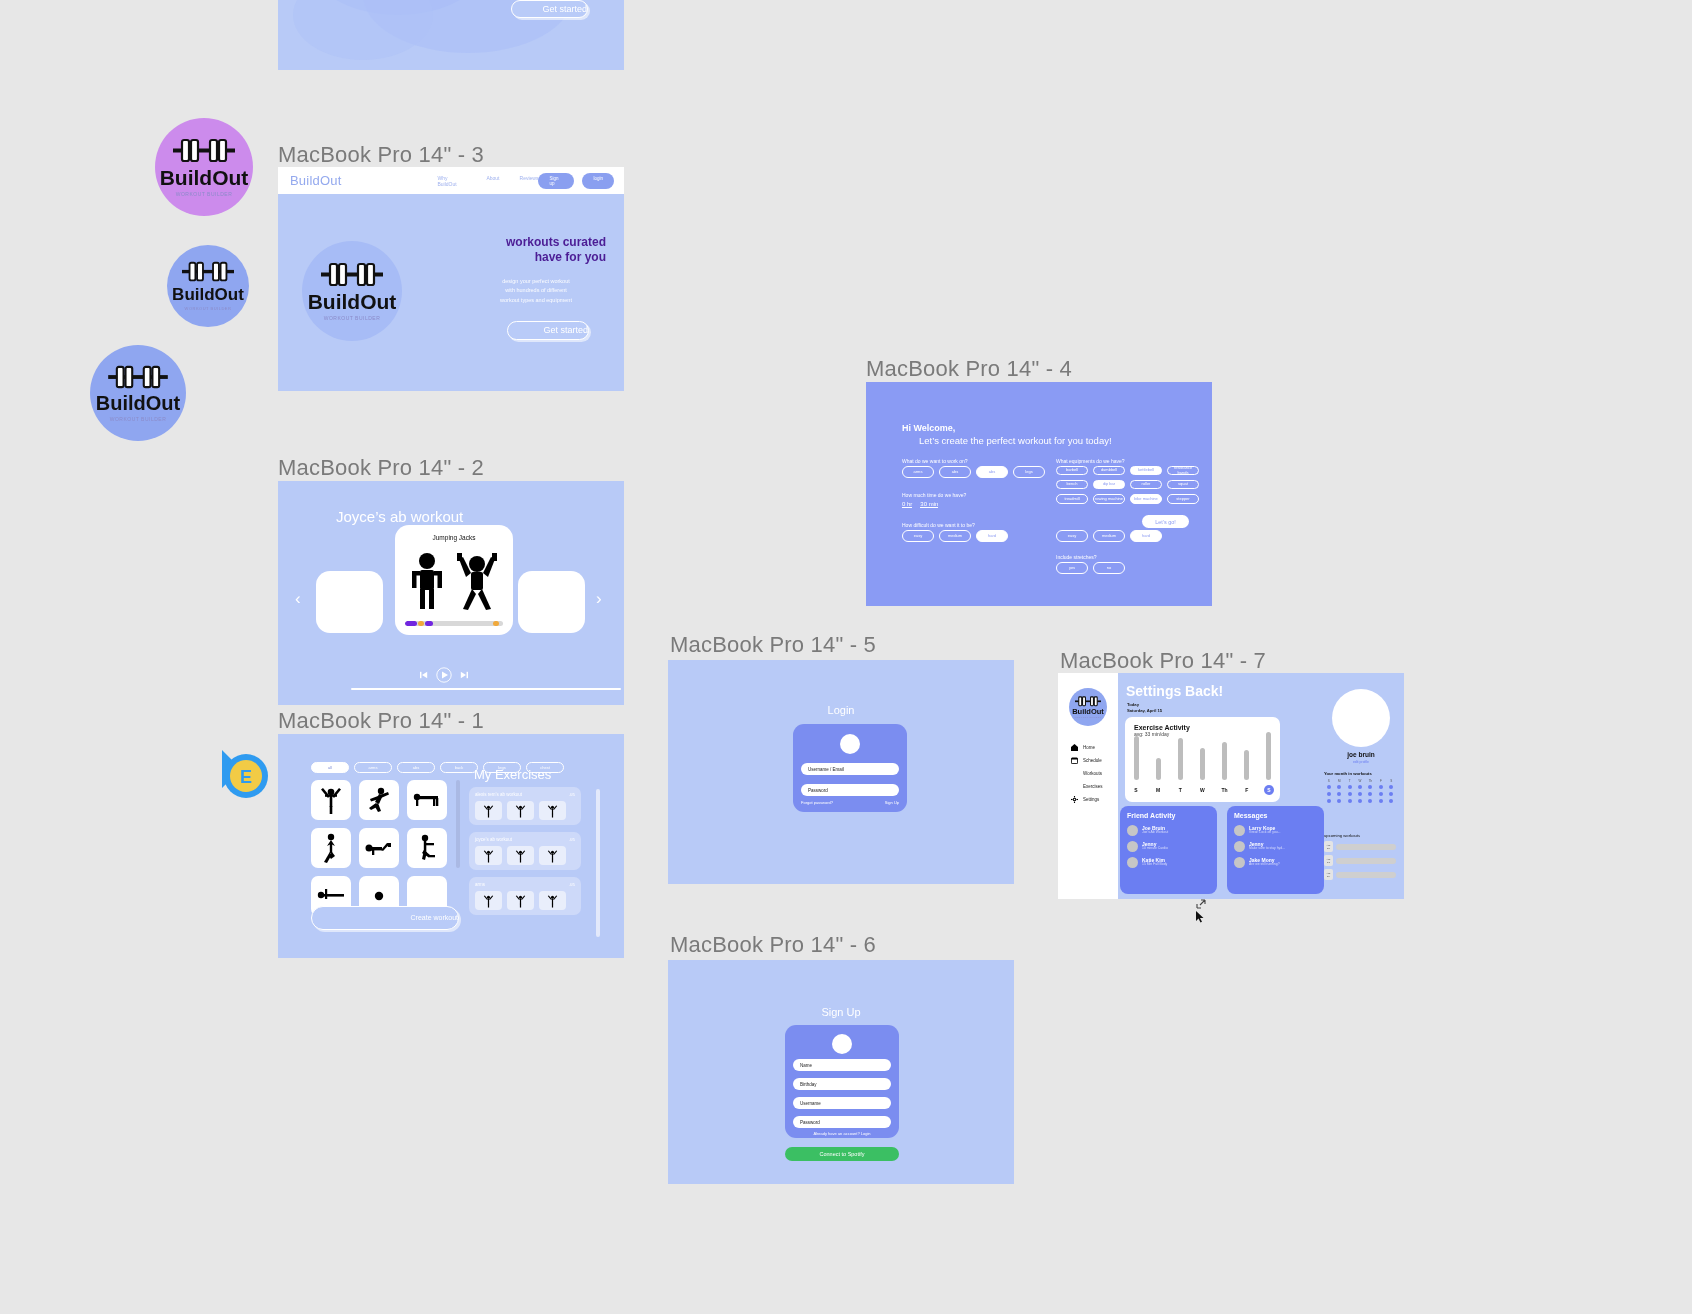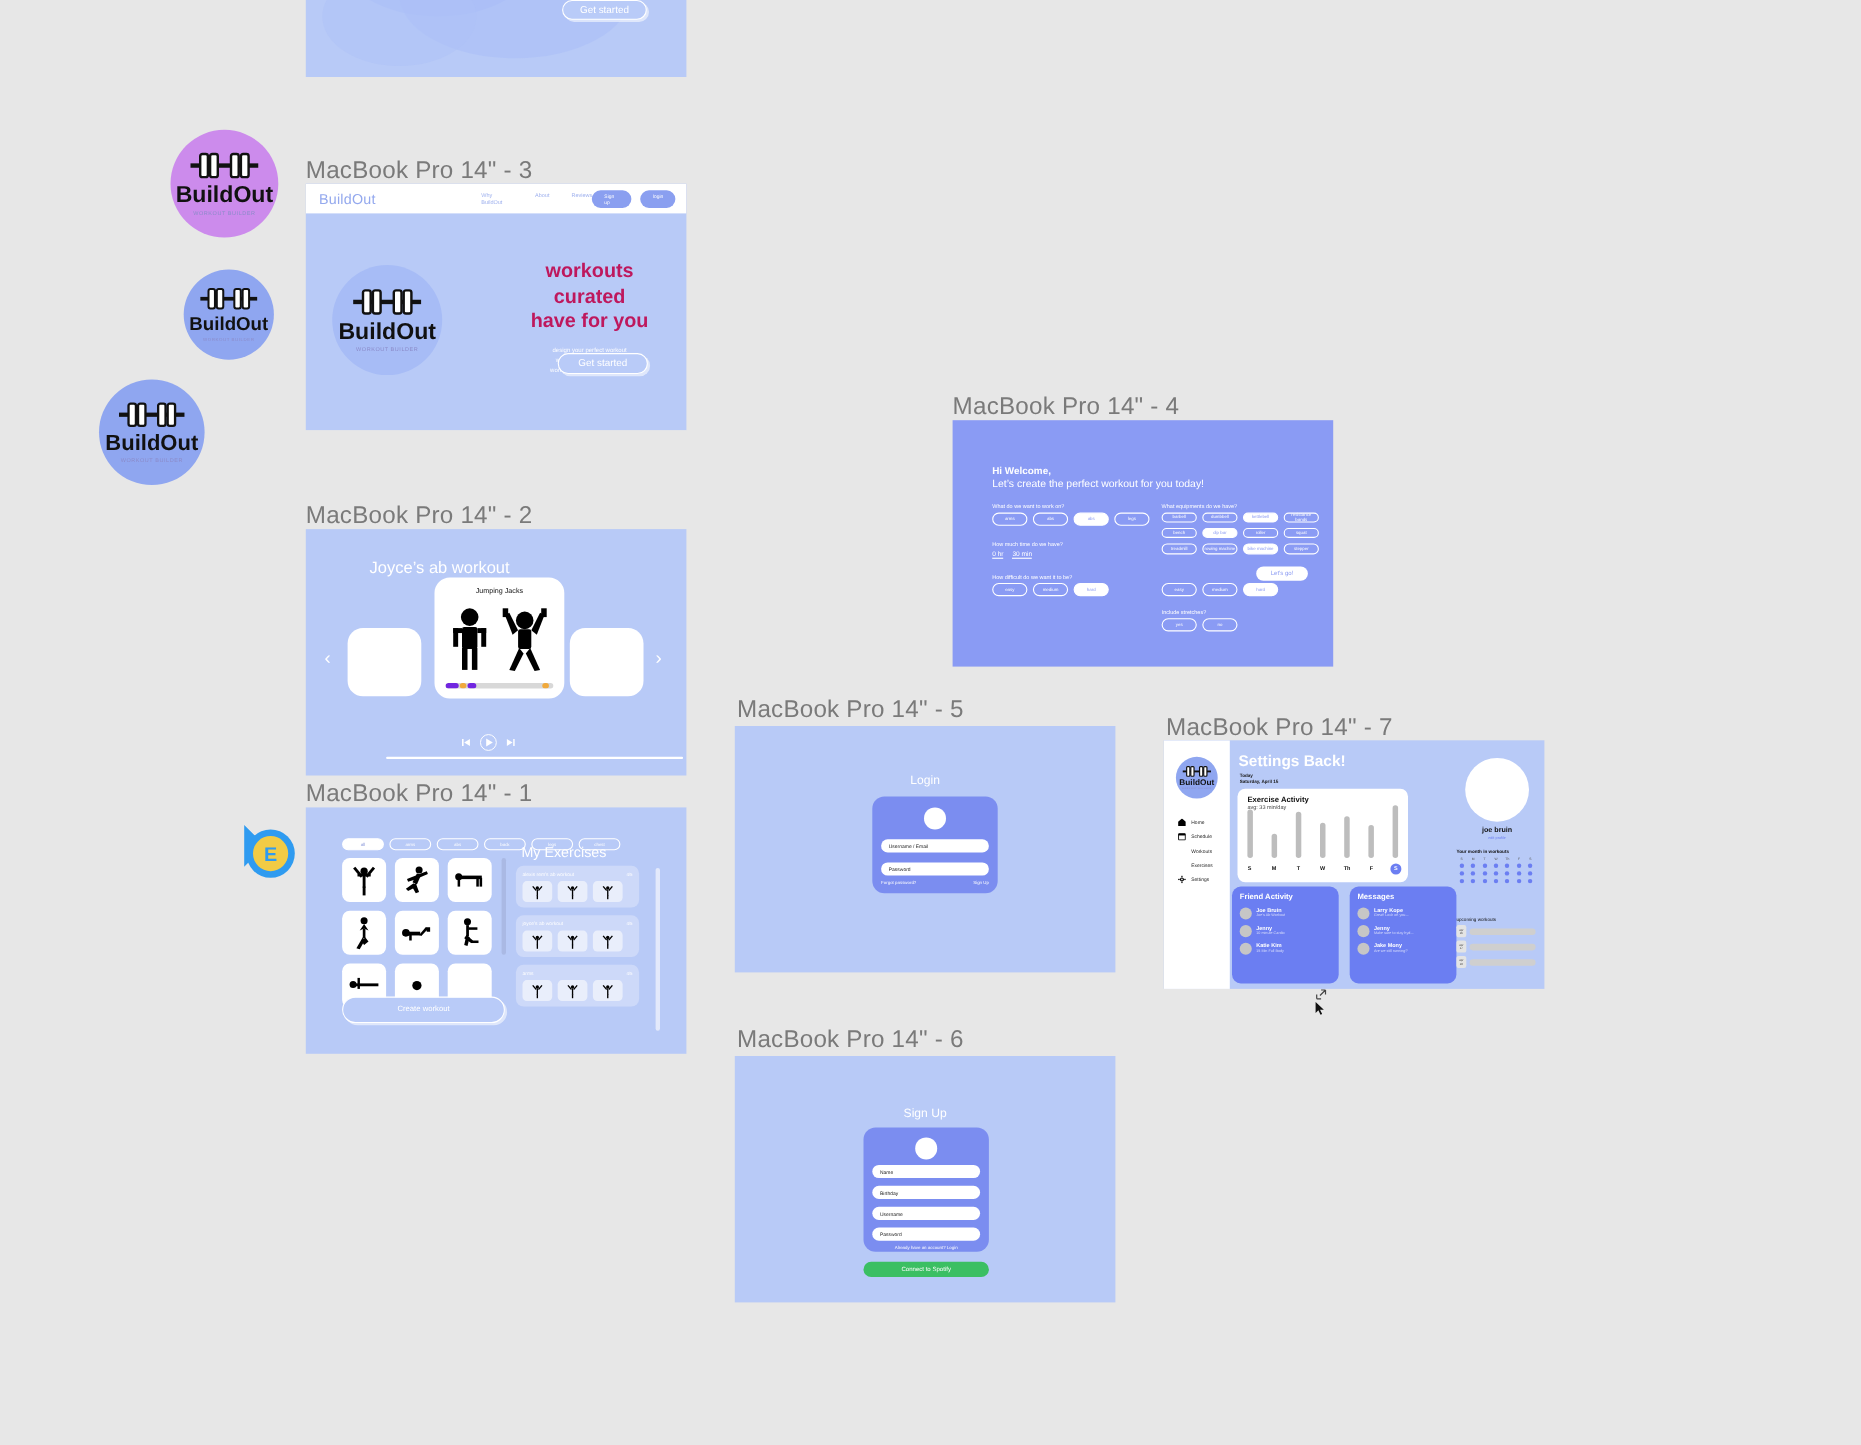--- a/index.html
+++ b/index.html
@@ -40,25 +40,25 @@
     background: #fff; display:flex; align-items:center;
   }
   .brand { color:#94a9ee; font-size:13px; margin-left:12px; letter-spacing:.2px;}
   .navlinks { display:flex; gap:20px; margin-left:96px; }
   .navlinks span { color:#9fb1ee; font-size:5px; }
   .navbtns { margin-left:auto; margin-right:10px; display:flex; gap:8px; }
   .navbtn {
     background:#8a9ff0; color:#fff; font-size:4.5px;
     border-radius:8px; padding:3px 11px;
   }
-  .hero-head { color:#be185d; font-size:18px; font-weight:bold; text-align:center; line-height:1.25; }
+  .hero-head { color:#4c1d95; font-size:12px; font-weight:bold; text-align:right; line-height:1.25; }
   .hero-sub { color:#fff; font-size:5.5px; text-align:center; line-height:1.7; margin-top:12px; opacity:.95;}
   .pill-btn {
     background:#b9cbf8; border:1.3px solid #fff; border-radius:18px;
-    color:#fff; font-size:9px; text-align:center;
+    color:#fff; font-size:9px; text-align:right;
     box-shadow: 2px 2px 0 rgba(255,255,255,.55);
   }
 
   
   .card-white { background:#fff; border-radius:14px; }
   .chev { color:#fff; font-size:17px; font-weight:300; }
   .ex-title { font-size:6.5px; color:#111; text-align:center; }
   .progress-track { background:#d8d8d8; border-radius:4px; height:5px; width:100%; position:relative; overflow:hidden;}
   .seg { position:absolute; top:0; height:100%; border-radius:4px; }
 
@@ -478,21 +478,21 @@
       <circle cx="30" cy="28" r="22" fill="#2f9bf0"></circle>
       <circle cx="30" cy="28" r="16" fill="#f2cb45"></circle>
       <text x="30" y="35" font-size="18" font-family="Liberation Sans, sans-serif" font-weight="bold" fill="#2f9bf0" text-anchor="middle">E</text>
     </svg>
   </div>
 
   <div class="frame-title abs" style="left:866px; top:356px;">MacBook Pro 14" - 4</div>
 
   <div class="artboard" style="left:866px; top:382px; width:346px; height:224px; background:#8a9bf4;">
     <div class="abs" style="left:36px; top:41px; color:#fff; font-size:9px; font-weight:bold;">Hi Welcome,</div>
-    <div class="abs" style="left:36px; top:53px; color:#fff; font-size:9.5px;text-align:center;">Let’s create the perfect workout for you today!</div>
+    <div class="abs" style="left:53px; top:53px; color:#fff; font-size:9.5px;text-align:center;">Let’s create the perfect workout for you today!</div>
 
     <div class="q-label abs" style="left:36px; top:76px;">What do we want to work on?</div>
     <div class="abs" style="left:36px; top:84px; display:flex; gap:5px;">
       <div class="opt" style="width:32px;">arms</div>
       <div class="opt" style="width:32px;">abs</div>
       <div class="opt sel" style="width:32px;">abs</div>
       <div class="opt" style="width:32px;">legs</div>
     </div>
 
     <div class="q-label abs" style="left:36px; top:110px;">How much time do we have?</div>

